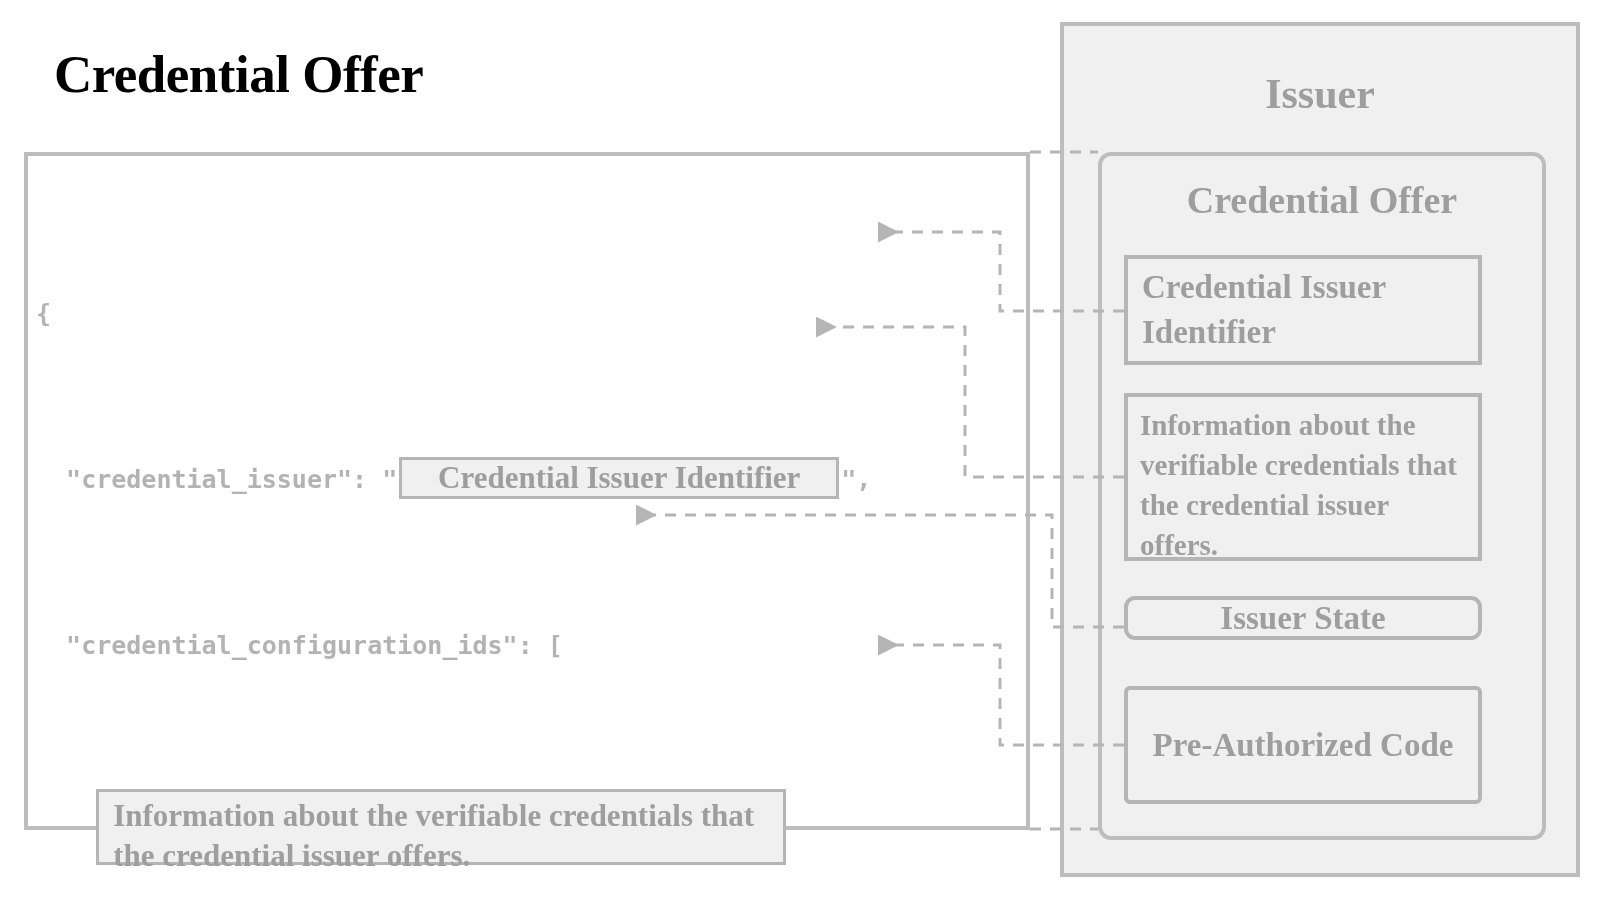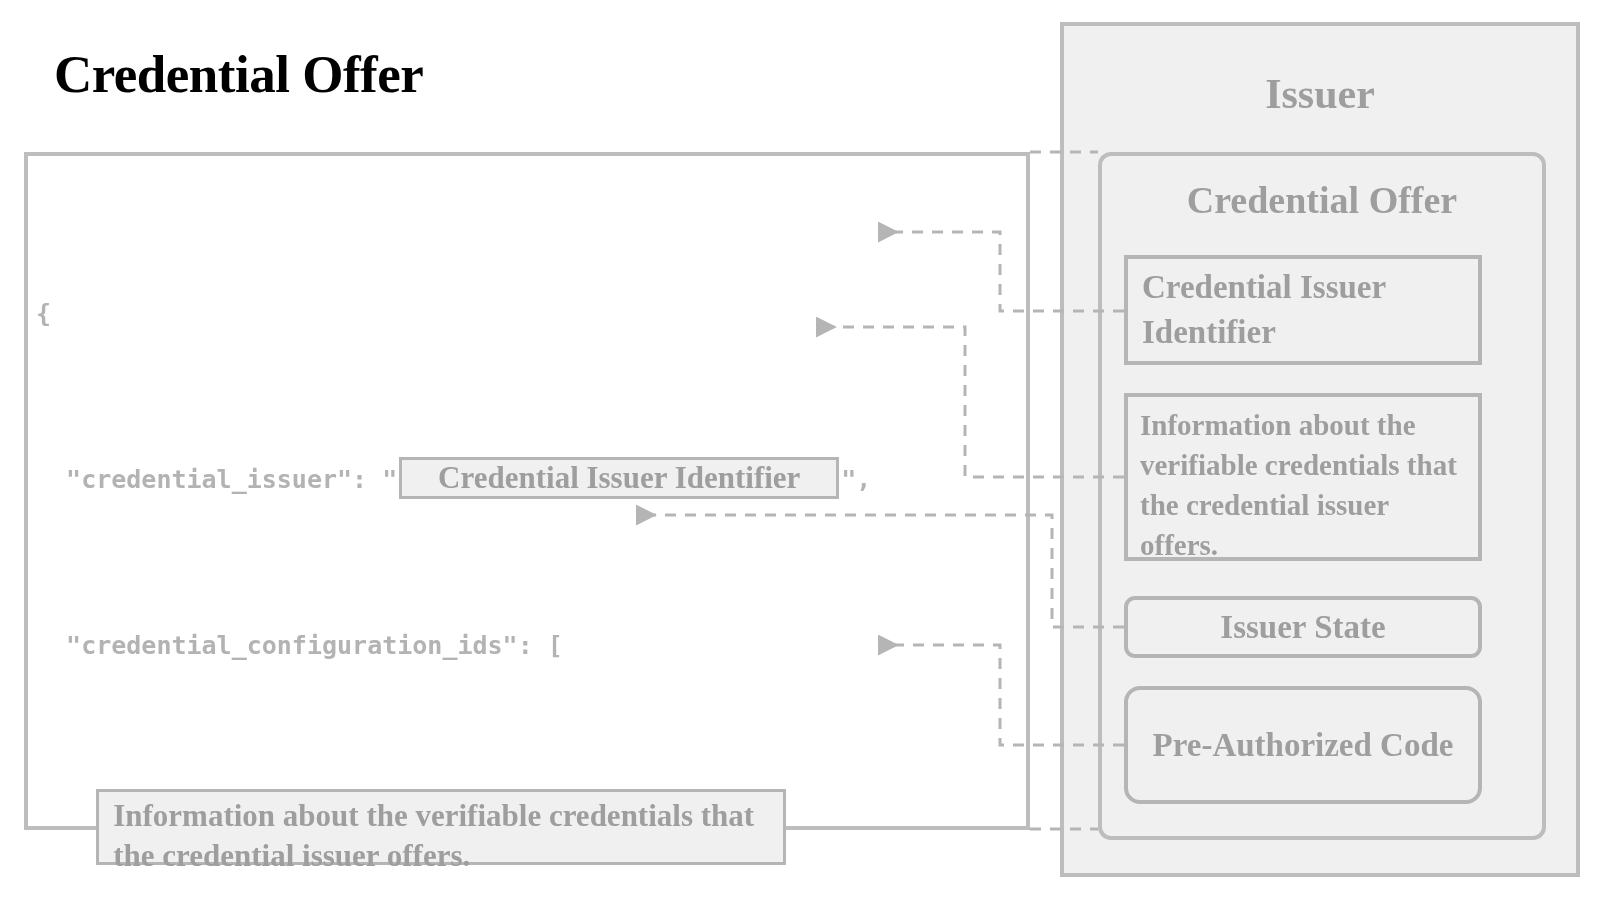--- a/index.html
+++ b/index.html
@@ -90,26 +90,26 @@
     font-size:33px; line-height:45px;
     justify-content:flex-start; text-align:left; padding:0 14px;
   }
   #wi-info{
     left:1124px; top:393px; width:358px; height:168px;
     font-size:29px; line-height:40px;
     justify-content:flex-start; align-items:flex-start;
     text-align:left; padding:8px 12px 0 12px;
   }
   #wi-issuer-state{
-    left:1124px; top:596px; width:358px; height:62px;
+    left:1124px; top:596px; width:358px; height:44px;
     font-size:33px; border-radius:11px;
   }
   #wi-preauth{
     left:1124px; top:686px; width:358px; height:118px;
-    font-size:33px; line-height:45px; border-radius:16px;
+    font-size:33px; line-height:45px; border-radius:6px;
   }
 
   
   #connectors{
     position:absolute; left:0; top:0; width:1600px; height:900px;
     pointer-events:none;
   }
 </style>
 </head>
 <body>

